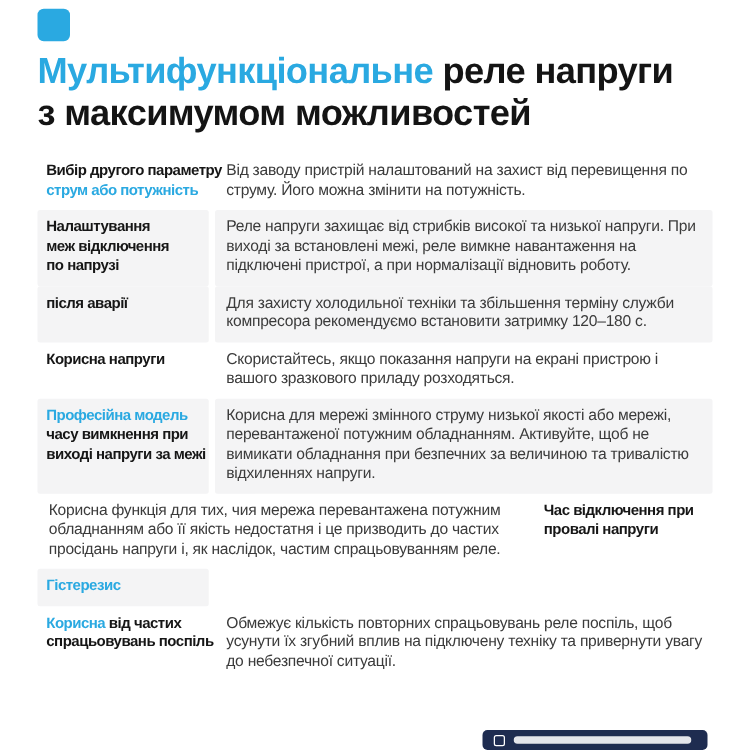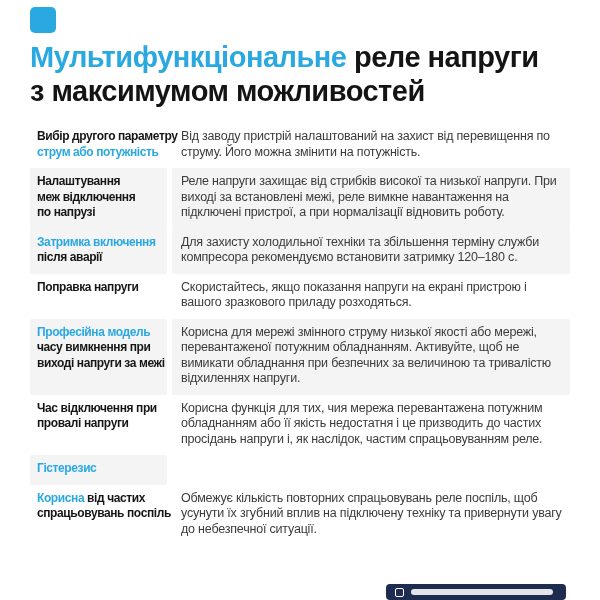--- a/index.html
+++ b/index.html
@@ -76,38 +76,37 @@
 </span><span class="accent">струм або потужність</span></div>
         <div class="cell desc">Від заводу пристрій налаштований на захист від перевищення по струму. Його можна змінити на потужність.</div>
       </div>
       <div class="row shaded">
         <div class="cell label"><span>Налаштування
 меж відключення
 по напрузі</span></div>
         <div class="cell desc">Реле напруги захищає від стрибків високої та низької напруги. При виході за встановлені межі, реле вимкне навантаження на підключені пристрої, а при нормалізації відновить роботу.</div>
       </div>
       <div class="row shaded">
-        <div class="cell label"><span class="accent">Затримка включення
-</span><span>після аварії</span></div>
+        <div class="cell label"><span>після аварії</span></div>
         <div class="cell desc">Для захисту холодильної техніки та збільшення терміну служби компресора рекомендуємо встановити затримку 120–180 с.</div>
       </div>
       <div class="row">
-        <div class="cell label"><span>Поправка напруги</span></div>
+        <div class="cell label"><span>Корисна напруги</span></div>
         <div class="cell desc">Скористайтесь, якщо показання напруги на екрані пристрою і вашого зразкового приладу розходяться.</div>
       </div>
       <div class="row shaded">
         <div class="cell label"><span class="accent">Професійна модель
 </span><span>часу вимкнення при
 виході напруги за межі</span></div>
         <div class="cell desc">Корисна для мережі змінного струму низької якості або мережі, перевантаженої потужним обладнанням. Активуйте, щоб не вимикати обладнання при безпечних за величиною та тривалістю відхиленнях напруги.</div>
       </div>
       <div class="row">
+        <div class="cell desc">Корисна функція для тих, чия мережа перевантажена потужним обладнанням або її якість недостатня і це призводить до частих просідань напруги і, як наслідок, частим спрацьовуванням реле.</div>
         <div class="cell label"><span>Час відключення при
 провалі напруги</span></div>
-        <div class="cell desc">Корисна функція для тих, чия мережа перевантажена потужним обладнанням або її якість недостатня і це призводить до частих просідань напруги і, як наслідок, частим спрацьовуванням реле.</div>
       </div>
       <div class="row shaded">
         <div class="cell label"><span class="accent">Гістерезис</span></div>
       </div>
       <div class="row">
         <div class="cell label"><span class="accent">Корисна </span><span>від частих
 спрацьовувань поспіль</span></div>
         <div class="cell desc">Обмежує кількість повторних спрацьовувань реле поспіль, щоб усунути їх згубний вплив на підключену техніку та привернути увагу до небезпечної ситуації.</div>
       </div>
     </div>

